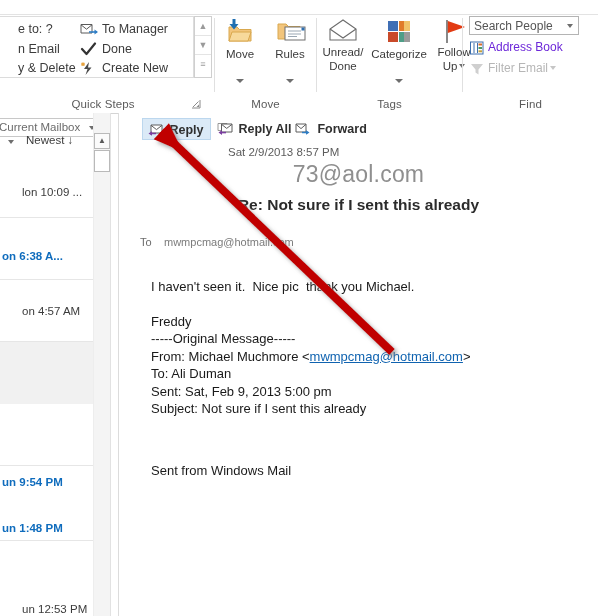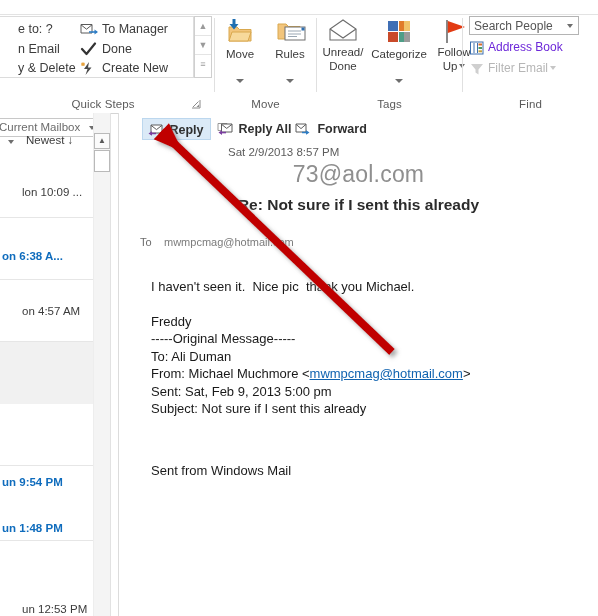--- a/index.html
+++ b/index.html
@@ -457,22 +457,22 @@
   <div id="hdr-from">73@aol.com</div>
   <div id="hdr-subject">Re: Not sure if I sent this already</div>
   <div id="hdr-to-label">To</div>
   <div id="hdr-to-value">mwmpcmag@hotmail.com</div>
 
   <div id="body">
     <div class="body-line">I haven't seen it.  Nice pic  thank you Michael.</div>
     <div class="body-gap"></div>
     <div class="body-line">Freddy</div>
     <div class="body-line">-----Original Message-----</div>
+    <div class="body-line"><span>From: Michael Muchmore &lt;</span><a class="mail-link" href="#">mwmpcmag@hotmail.com</a><span>&gt;</span></div>
     <div class="body-line">To: Ali Duman</div>
-    <div class="body-line"><span>From: Michael Muchmore &lt;</span><a class="mail-link" href="#">mwmpcmag@hotmail.com</a><span>&gt;</span></div>
     <div class="body-line">Sent: Sat, Feb 9, 2013 5:00 pm</div>
     <div class="body-line">Subject: Not sure if I sent this already</div>
     <div class="body-gap-big"></div>
     <div class="body-line">Sent from Windows Mail</div>
   </div>
 </div>
 
 <svg id="arrow-layer" viewBox="0 0 598 616">
   <defs>
     <filter id="arrowShadow" x="-30%" y="-30%" width="180%" height="180%">

